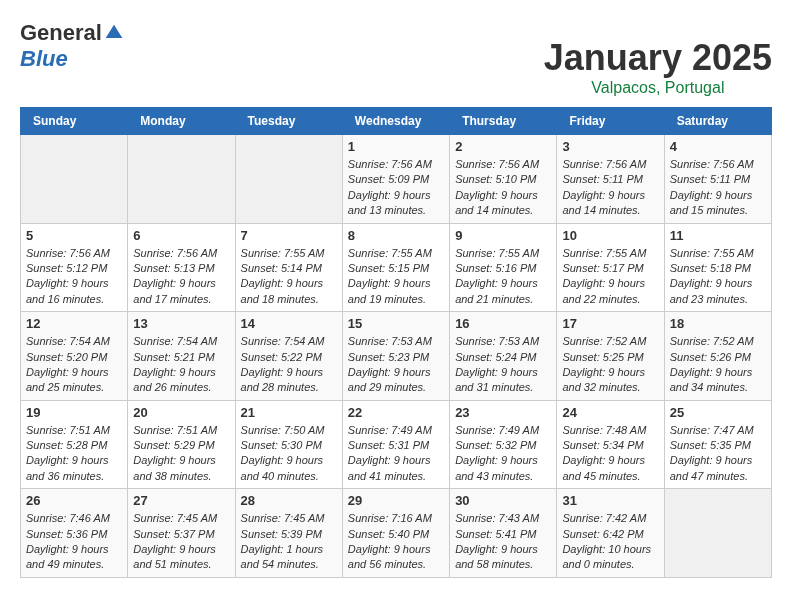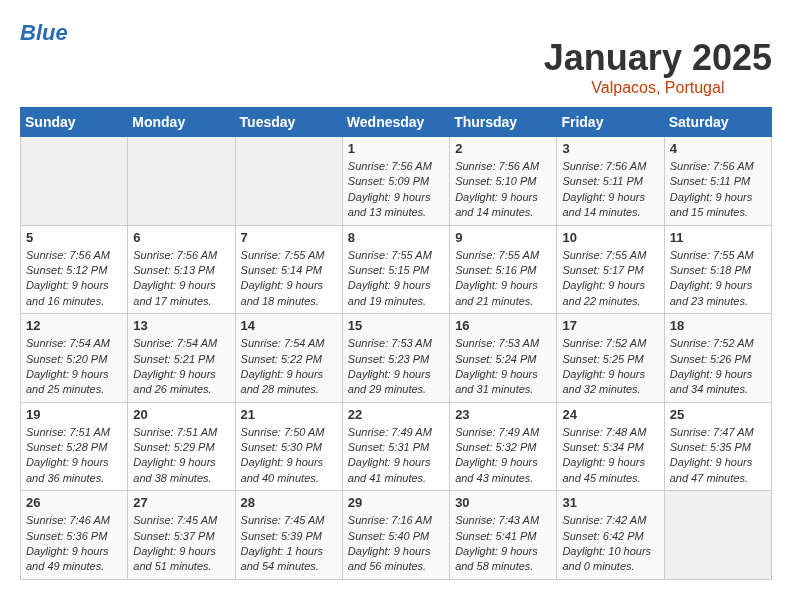--- a/index.html
+++ b/index.html
@@ -45,33 +45,33 @@
       text-align: center;
       margin-top: 17px;
     }
     .month-title {
       font-size: 36px;
       font-weight: bold;
       color: #333;
     }
     .location-subtitle {
       font-size: 16px;
-      color: #c2410c;
+      color: #15803d;
     }
     table {
       width: 100%;
       border-collapse: collapse;
       table-layout: fixed;
     }
     thead tr th {
       background-color: #2a6db5;
       color: #fff;
-      font-size: 14px;
-      font-weight: bold;
-      padding: 6px 4px;
+      font-size: 12px;
+      font-weight: bold;
+      padding: 6px 12px;
       text-align: left;
       border: 1px solid #2a6db5;
     }
     tbody tr td {
       vertical-align: top;
       border: 1px solid #ccc;
       padding: 4px 5px;
       font-size: 11px;
       color: #333;
       height: 85px;
@@ -92,20 +92,26 @@
     }
     .empty-cell {
       background: #f0f0f0 !important;
     }
   </style>
 </head>
 <body>
 
 <div class="header-area">
   <div class="logo">
+    <div class="logo-text">
+      <span class="logo-general">General</span>
+      <svg class="logo-icon" viewBox="0 0 24 24">
+        <polygon points="12,2 22,18 2,18" fill="#2a6db5"></polygon>
+      </svg>
+    </div>
     <span class="logo-blue">Blue</span>
   </div>
   <div class="title-area">
     <div class="month-title">January 2025</div>
     <div class="location-subtitle">Valpacos, Portugal</div>
   </div>
 </div>
 
 <table>
   <thead>

